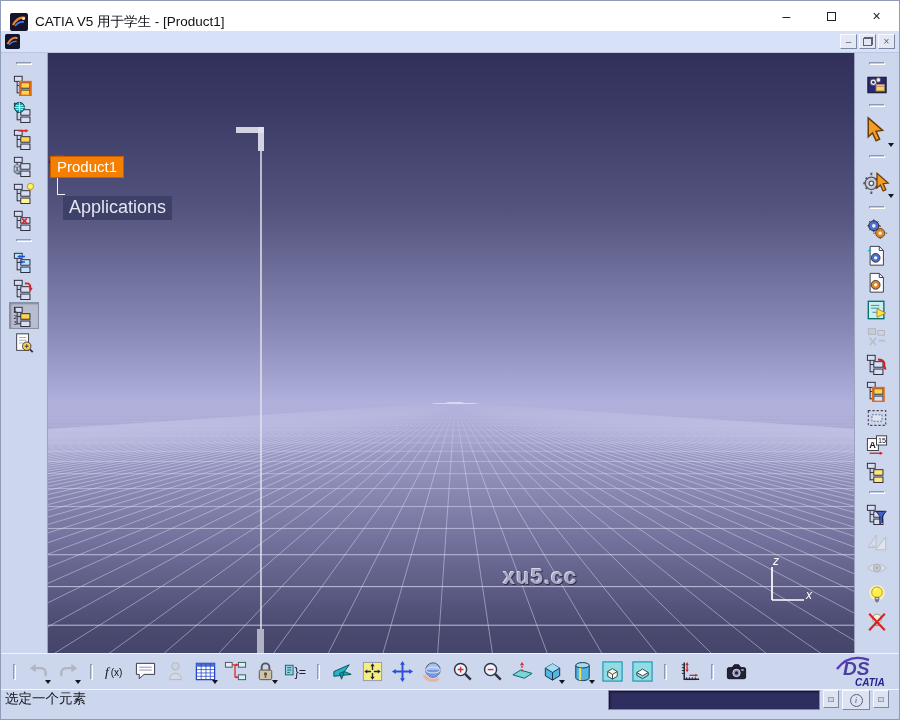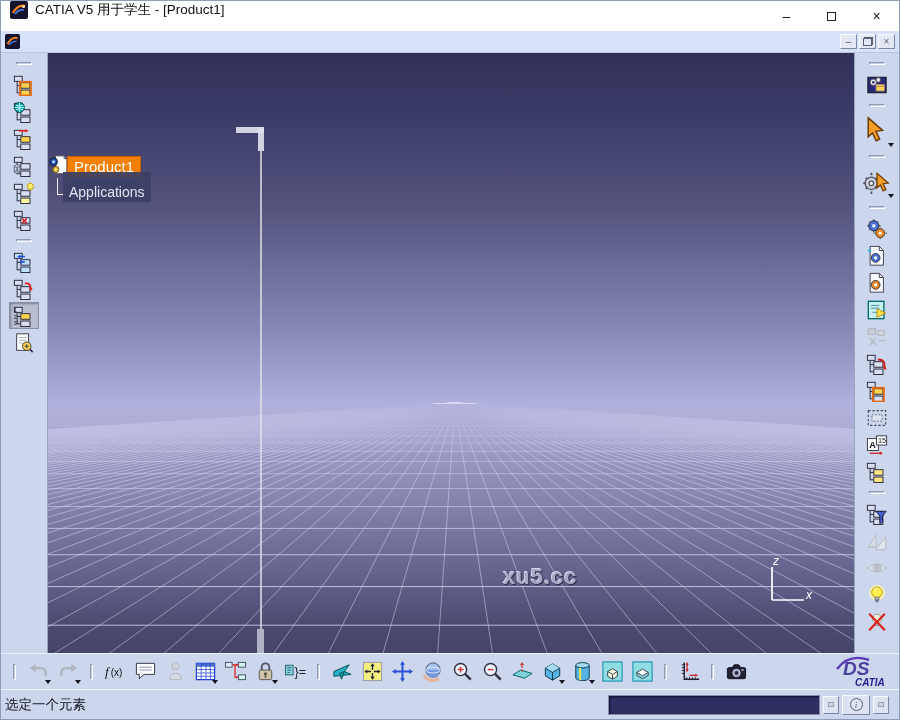--- a/index.html
+++ b/index.html
@@ -4,21 +4,21 @@
 <style>
 :root{
   --toolbar-bg:#ccd6ec; --menubar-bg:#d7e1f7; --titlebar-bg:#ffffff;
   --sky-top:#30305a; --sky-bottom:#b1b1de; --floor-bottom:#45456a;
   --sel-orange:#f57f00; --applabel-bg:#3c4066; --input-bg:#2e2e60;
 }
 *{box-sizing:border-box;margin:0;padding:0}
 body{width:900px;height:720px;overflow:hidden;font-family:"Liberation Sans",sans-serif;background:#dfe3ee}
 .window{width:900px;height:720px;display:flex;flex-direction:column;border:1px solid #8f9cb8;background:var(--toolbar-bg)}
 
-.title-bar{height:30px;background:var(--titlebar-bg);display:flex;align-items:flex-start;flex:0 0 30px}
+.title-bar{height:30px;background:var(--titlebar-bg);display:flex;align-items:flex-end;flex:0 0 30px}
 .app-icon{width:18px;height:18px;margin:0 7px 0 9px;display:inline-flex}
 .title-text{font-size:13.5px;color:#101018}
 .win-controls{margin-left:auto;display:flex;height:100%}
 .win-btn{width:45px;height:100%;display:flex;align-items:center;justify-content:center;font-size:14px;color:#202028;background:transparent;border:none;cursor:default}
 .sq{width:9px;height:9px;border:1.3px solid #202028;display:inline-block}
 
 .menu-bar{height:22px;flex:0 0 22px;background:var(--menubar-bg);display:flex;align-items:center;font-size:13px;color:#1a1a26;position:relative;border-bottom:1px solid #bcc6e0}
 .menu-appicon{width:15px;height:15px;margin:0 5px 0 4px;display:inline-flex}
 .menu-item{padding:1px 10px;cursor:default}
 .menu-watermark{position:absolute;left:95px;top:0;font-size:19px;font-weight:bold;letter-spacing:2px;color:rgba(240,242,250,.75);pointer-events:none}
@@ -44,32 +44,32 @@
 
 .viewport{flex:1;position:relative;overflow:hidden;background:#55557f}
 .sky{position:absolute;left:0;top:0;right:0;height:351px;background:linear-gradient(var(--sky-top) 0%,#3a3a66 16%,#54547f 45%,#8787b5 78%,var(--sky-bottom) 100%)}
 .floor{position:absolute;left:0;top:351px;right:0;bottom:0;background:linear-gradient(#b0b0da 0%,#9090ba 28%,#666690 65%,#4a4a70 90%,var(--floor-bottom) 100%)}
 #grid-svg{position:absolute;left:0;top:0;width:100%;height:100%}
 .horizon-fade{position:absolute;left:0;top:351px;right:0;height:52px;background:linear-gradient(rgba(175,175,218,.95),rgba(175,175,218,0))}
 .anchor{position:absolute;background:rgba(226,226,238,.9)}
 .tree-overlay{position:absolute;left:0;top:0}
 .tree-icon{position:absolute;left:1px;top:101px;width:22px;height:24px}
 .tree-elbow{position:absolute;left:9px;top:125px;width:8px;height:17px;border-left:1.6px solid #f2f2fa;border-bottom:1.6px solid #f2f2fa}
-.tree-root-label{position:absolute;left:19px;top:103px;background:var(--sel-orange);border:1px solid #c85e00;color:#ffffff;font-size:15px;padding:1px 6px 2px;white-space:nowrap;cursor:default}
-.tree-child-label{position:absolute;left:15px;top:119px;background:var(--applabel-bg);opacity:.93;color:#eef0fa;font-size:14px;padding:12px 6px 2px;white-space:nowrap;cursor:default}
+.tree-root-label{position:absolute;left:2px;top:103px;background:var(--sel-orange);border:1px solid #c85e00;color:#ffffff;font-size:15px;padding:1px 6px 2px;white-space:nowrap;cursor:default}
+.tree-child-label{position:absolute;left:15px;top:143px;background:var(--applabel-bg);opacity:.93;color:#eef0fa;font-size:18px;padding:1px 6px 2px;white-space:nowrap;cursor:default}
 .vp-watermark{position:absolute;left:455px;top:511px;font-size:22px;font-weight:bold;letter-spacing:1px;color:#a8a8c4;text-shadow:1px 1px 0 #30304e,-1px -1px 0 #d6d6ec,0 0 2px #3a3a55;pointer-events:none}
 .axis-triad{position:absolute;left:700px;top:500px;width:70px;height:55px}
 
 .toolbar-h{height:36px;flex:0 0 36px;background:var(--toolbar-bg);display:flex;align-items:center;padding:0 8px 0 6px;gap:2px;border-top:1px solid #eef2fa}
 .toolbar-h .tb{width:28px;height:28px}
 .toolbar-h .tb svg{width:23px;height:23px}
 .spacer{flex:1}
 .ds-logo{width:62px;height:34px;flex:0 0 62px}
 
-.status-bar{height:30px;flex:0 0 30px;background:var(--toolbar-bg);display:flex;align-items:center;padding:0 10px 0 4px;font-size:13.5px;color:#15151f;border-top:1px solid #f2f5fc}
+.status-bar{height:30px;flex:0 0 30px;background:var(--toolbar-bg);display:flex;align-items:flex-start;padding:0 10px 0 4px;font-size:13.5px;color:#15151f;border-top:1px solid #f2f5fc}
 .power-input{margin-left:auto;width:212px;height:20px;background:var(--input-bg);border:1px solid #8a8aa8;box-shadow:inset 1px 1px 2px #101030;color:#fff;font-size:12px;padding:0 4px}
 .sb-btn{width:16px;height:18px;margin-left:3px;background:#dde3f0;border:1px solid;border-color:#f8fafd #7b87a3 #7b87a3 #f8fafd;position:relative;display:flex;align-items:center;justify-content:center;padding:0}
 .sb-btn .mini{width:6px;height:5px;border:1px solid #9aa0b4;background:#cfd5e4}
 .sb-btn.wide{width:28px;height:20px}
 .info-circle{width:13px;height:13px;border:1.3px solid #55607a;border-radius:50%;display:flex;align-items:center;justify-content:center;font-size:9px;font-family:"Liberation Serif",serif;font-style:italic;color:#55607a}
 </style>
 </head>
 <body>
 
 <div class="window">

